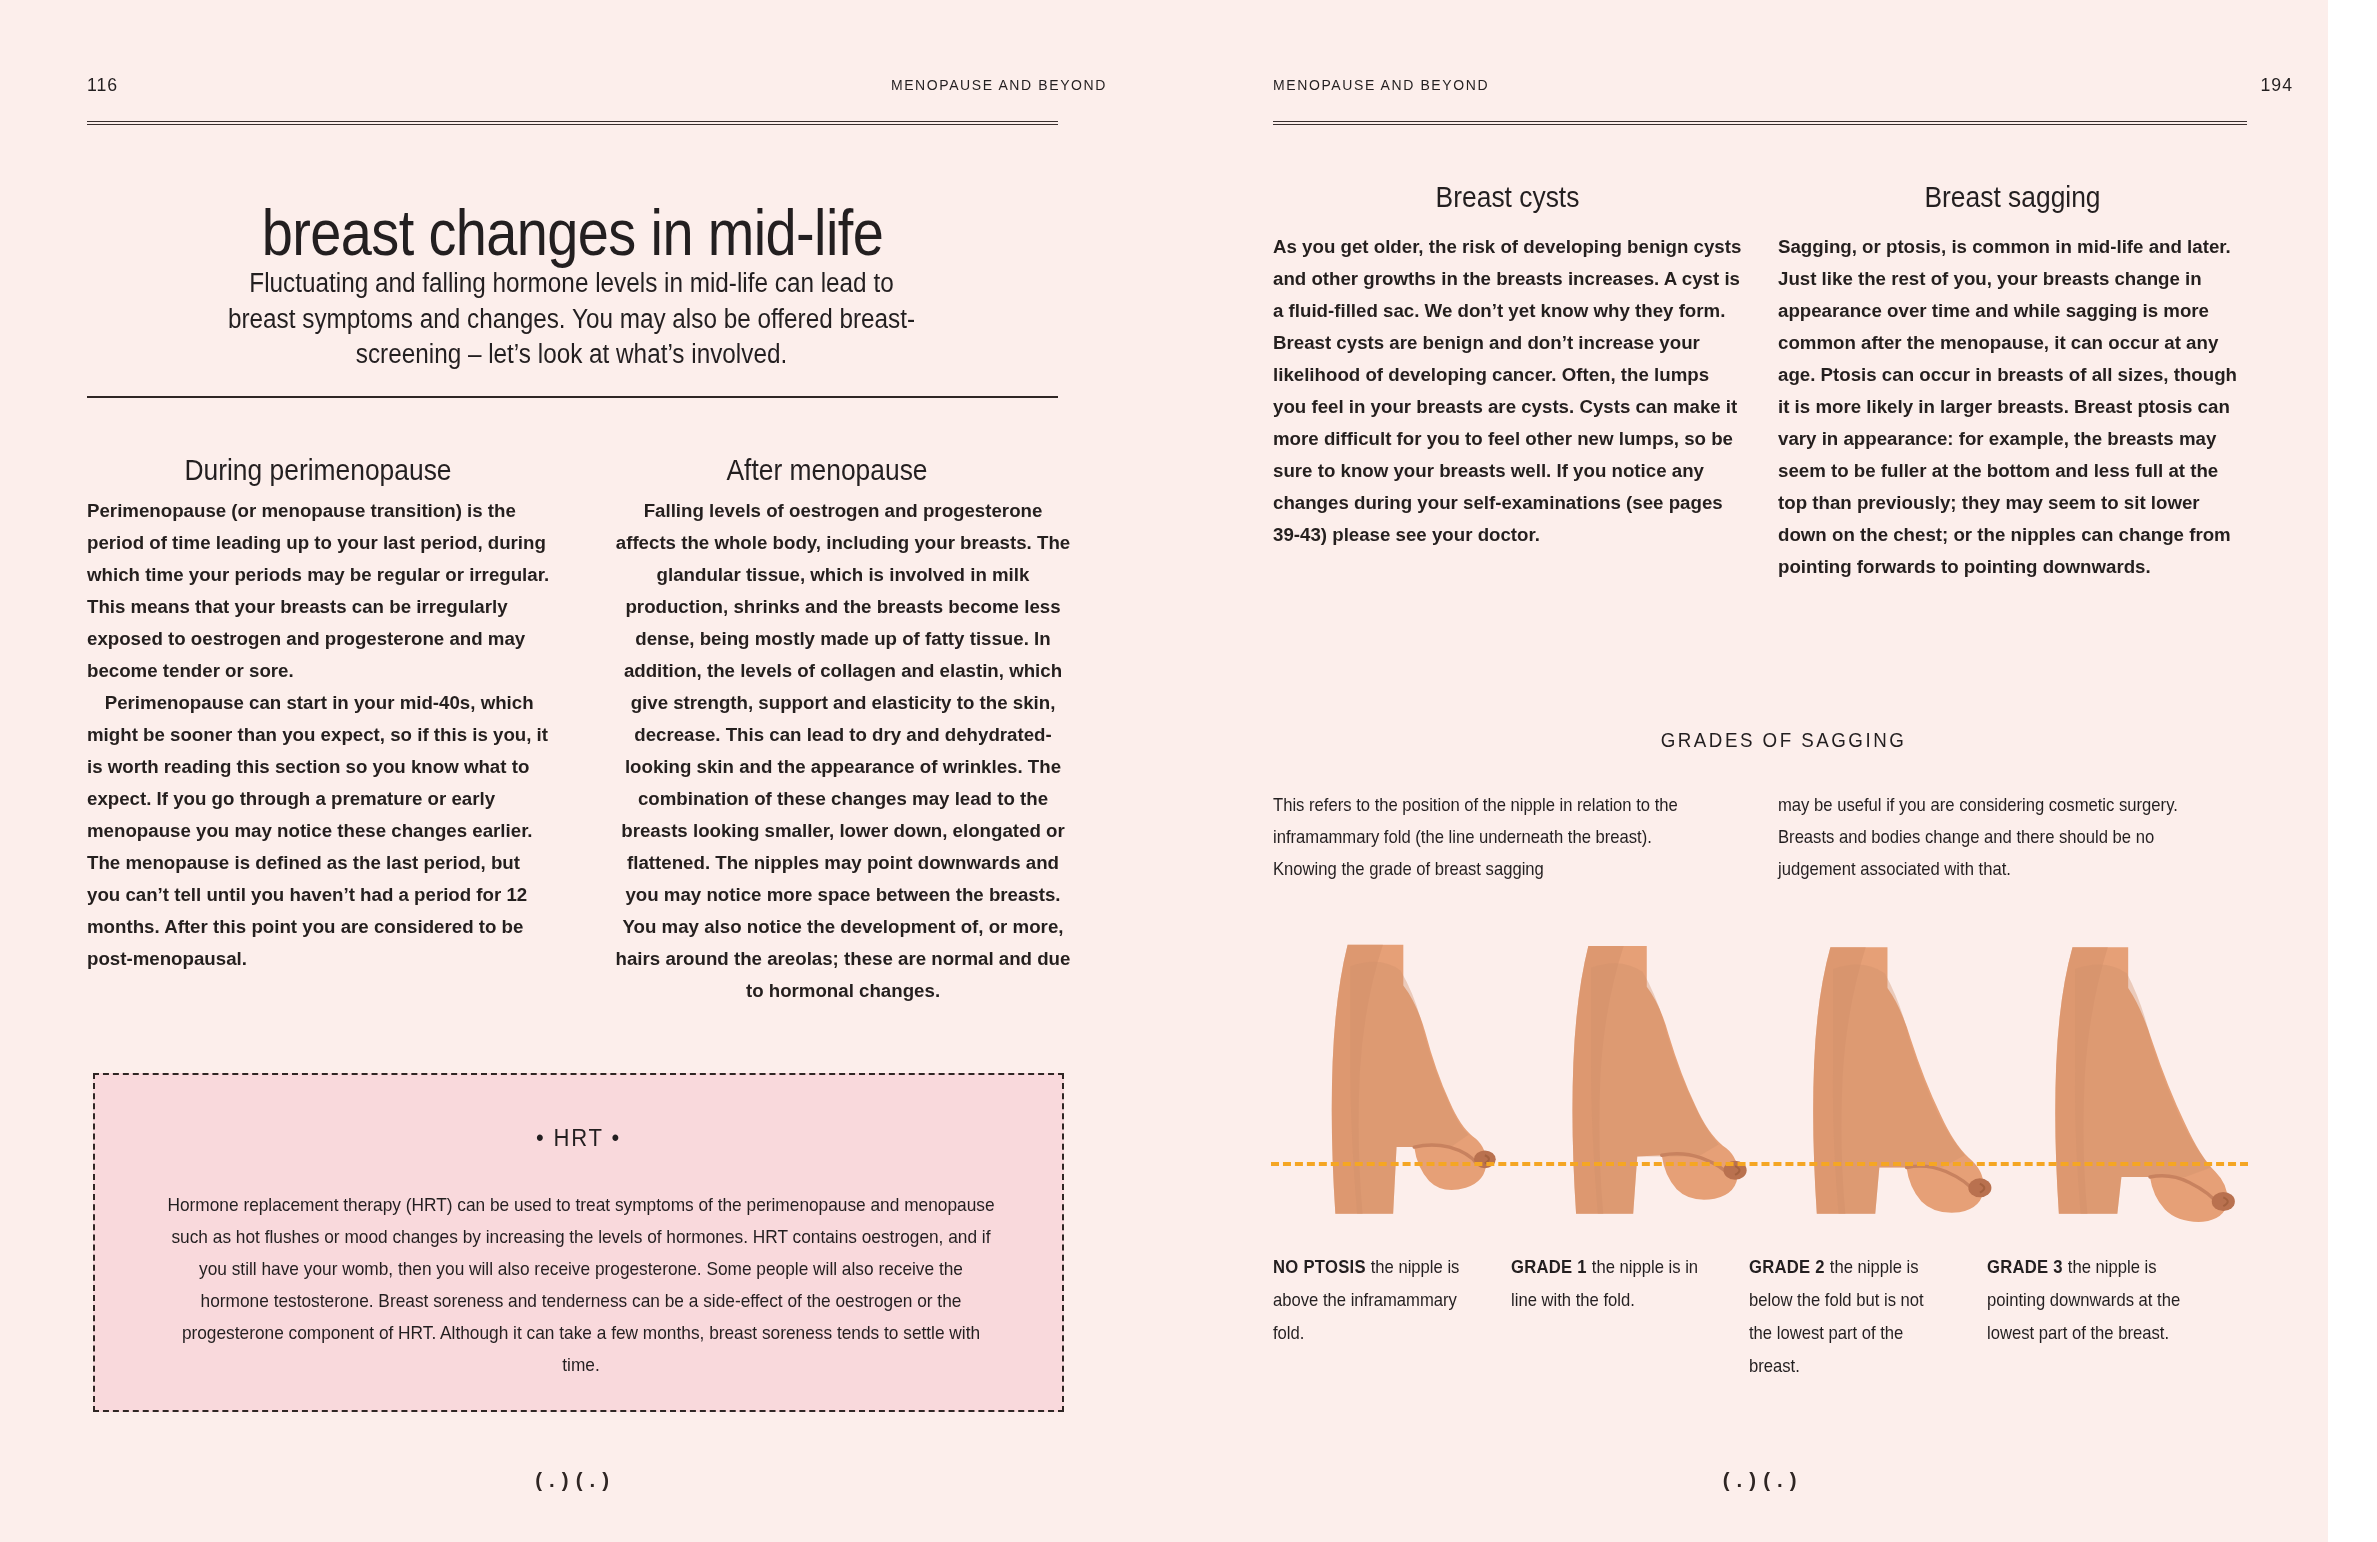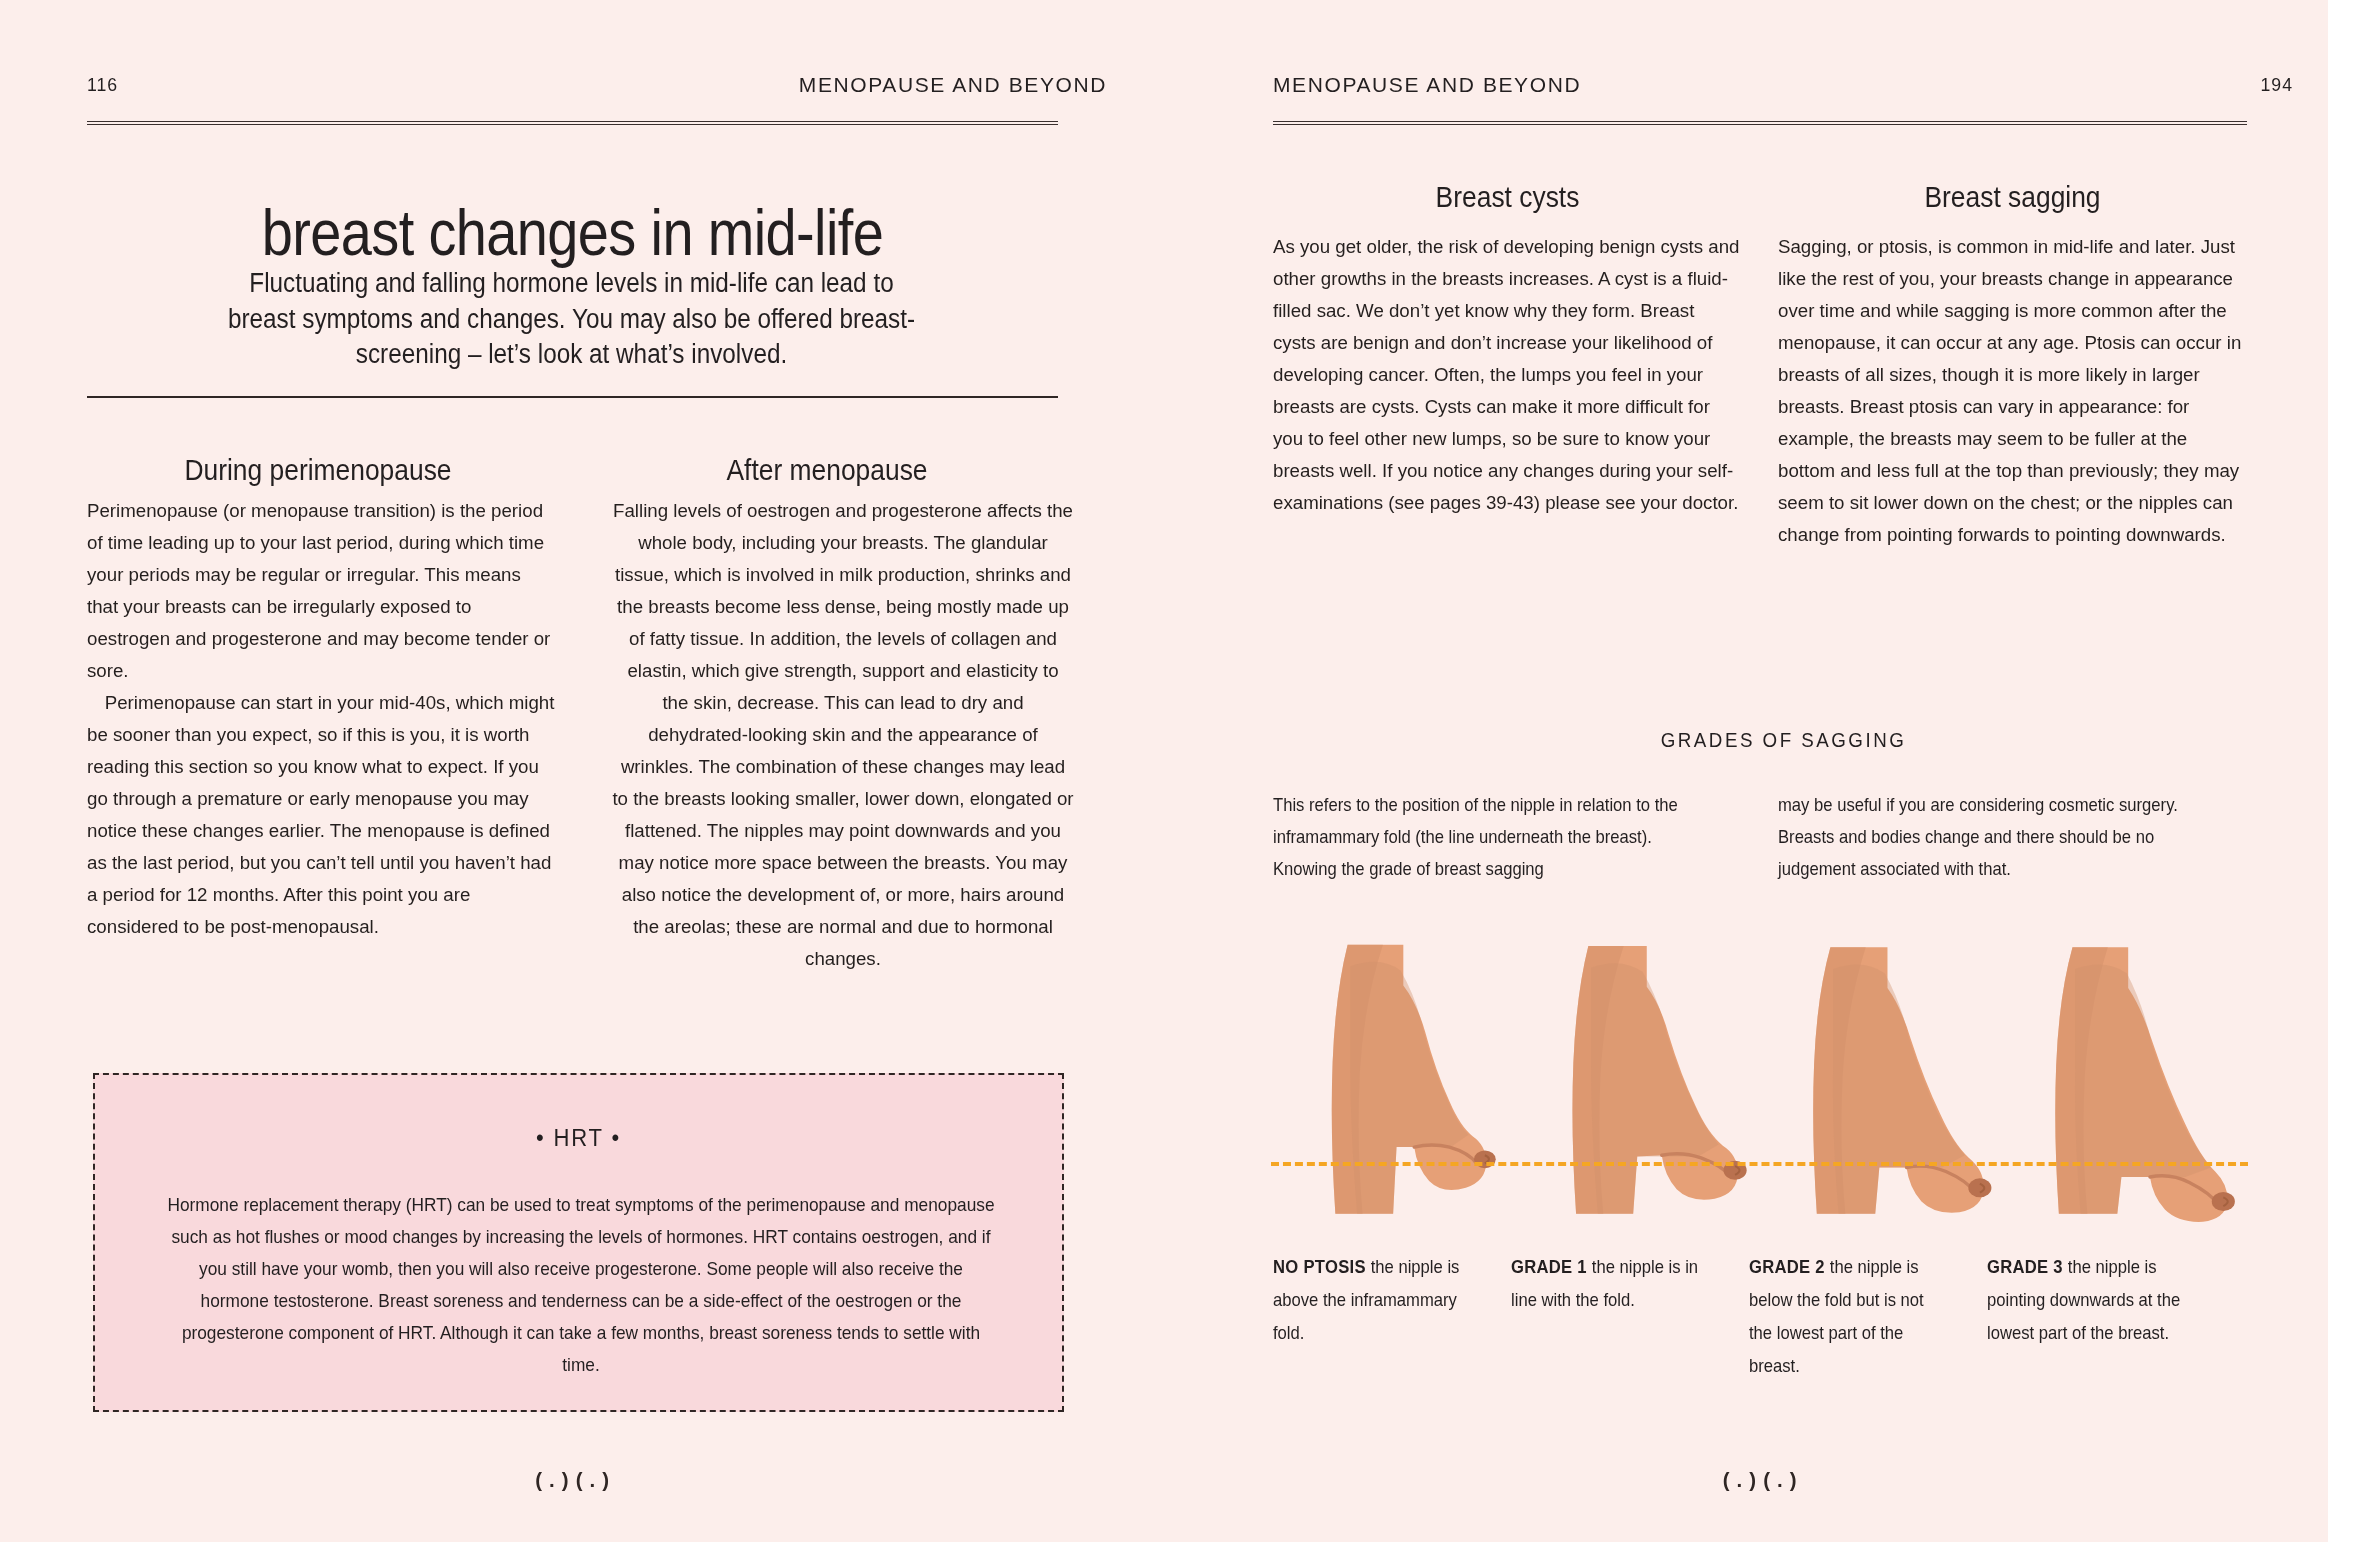--- a/index.html
+++ b/index.html
@@ -38,21 +38,21 @@
     display: flex;
     align-items: center;
     font-size: 17.7px;
     letter-spacing: 1.5px;
     font-weight: 400;
     color: #231f20;
   }
   .page-left .running-head  { left: 87px; right: 82px; width: 1020px; }
   .page-right .running-head { left: 84px; right: 82px; width: 1020px; }
   .rh-folio  { font-size: 17.7px; letter-spacing: 1px; }
-  .rh-title  { font-size: 21px; letter-spacing: 1.6px; }
+  .rh-title  { font-size: 14px; letter-spacing: 1.6px; }
   .rh-spacer { flex: 1 1 auto; }
 
   
   .rule-double {
     position: absolute;
     height: 4.1px;
     border-top: 1.4px solid #3a2f2e;
     border-bottom: 1.4px solid #3a2f2e;
     box-sizing: border-box;
   }
@@ -94,21 +94,21 @@
     transform: scaleX(0.88);
     transform-origin: center top;
     white-space: nowrap;
   }
 
   
   .bodycol {
     position: absolute;
     font-size: 18.7px;
     line-height: 32px;
-    font-weight: 400;
+    font-weight: 700;
     text-align: left;
     color: #241f1e;
   }
   .bodycol p { margin: 0; }
   .bodycol p + p { text-indent: 17.7px; }
 
   
   .hrt-box {
     position: absolute;
     border: 2.7px dashed #2f2624;

